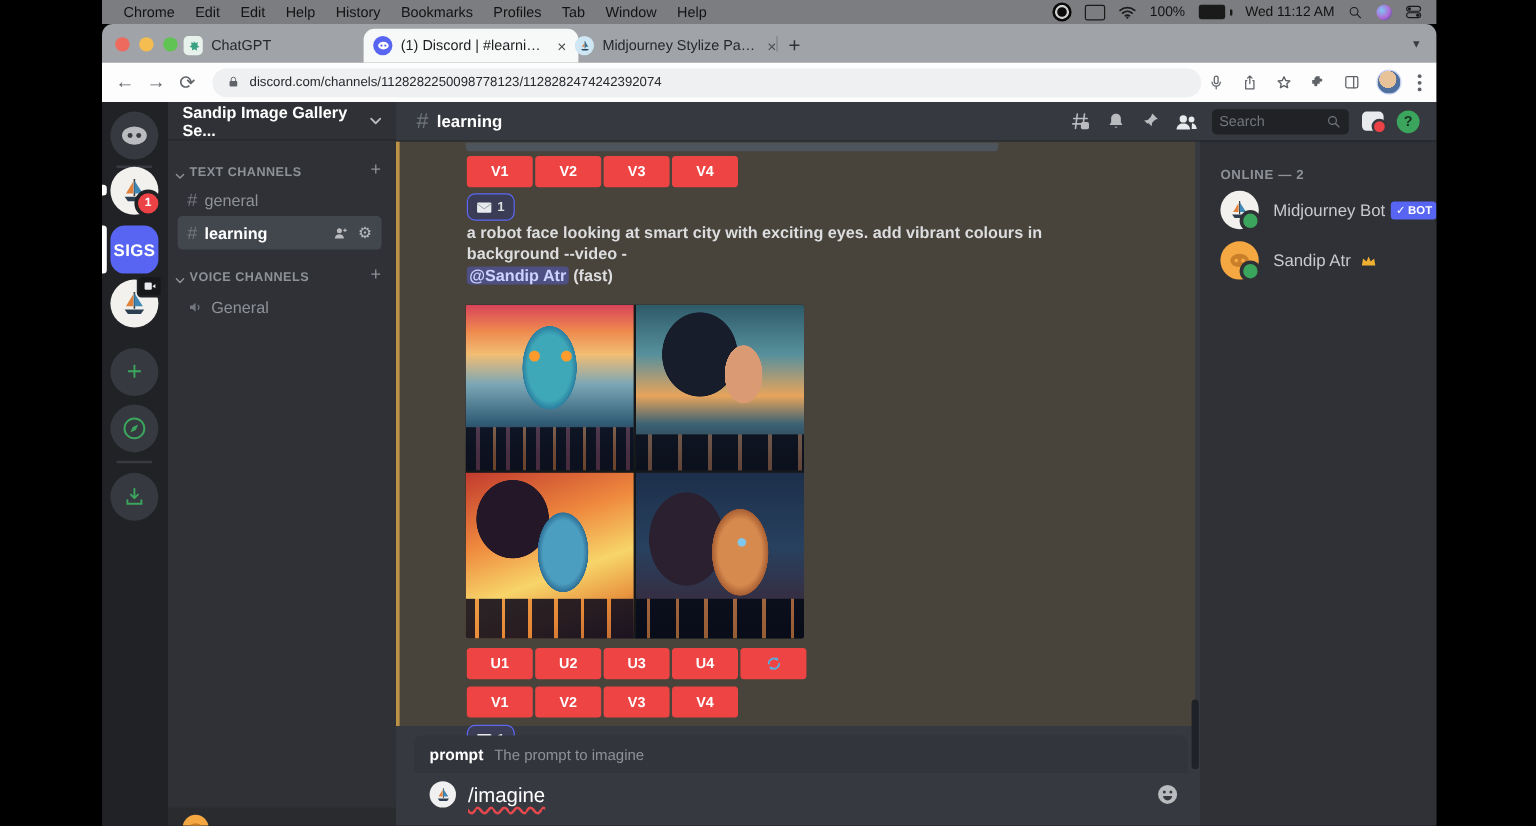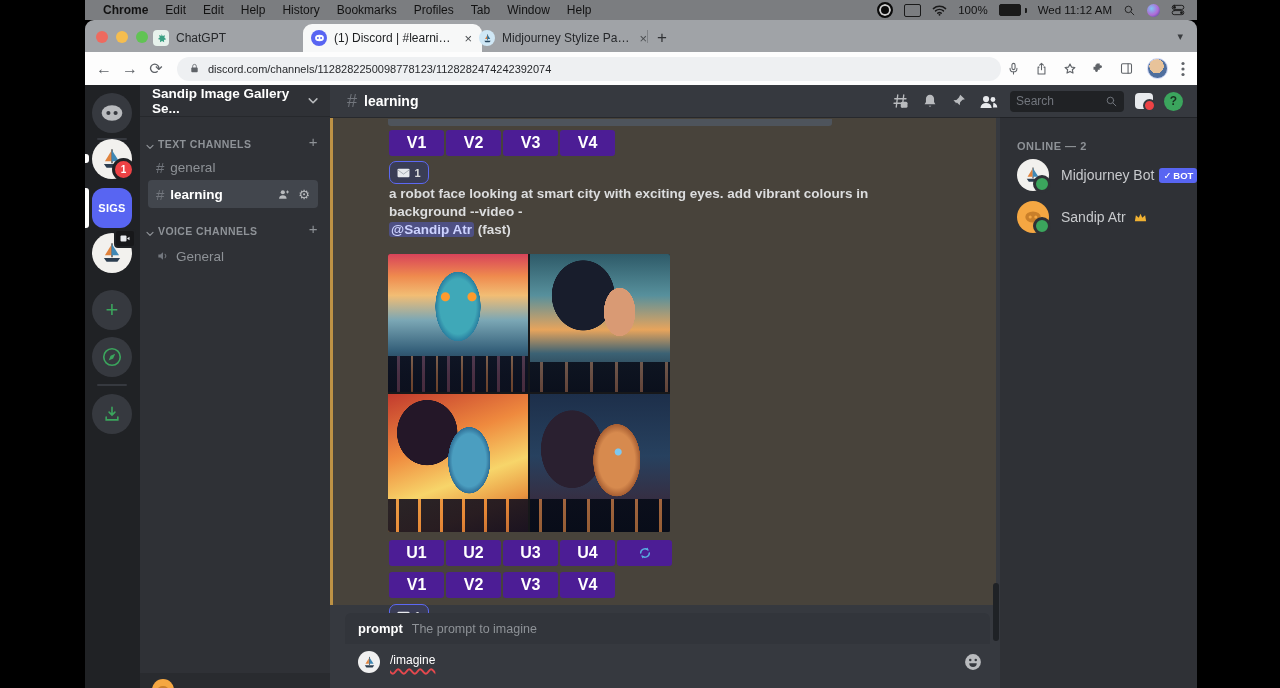--- a/index.html
+++ b/index.html
@@ -4,21 +4,21 @@
 <style>
   html,body{margin:0;padding:0;background:#000;width:1280px;height:688px;overflow:hidden;
     font-family:"Liberation Sans","DejaVu Sans",sans-serif;-webkit-font-smoothing:antialiased;}
   .screen{position:absolute;left:0;top:0;width:1280px;height:688px;background:#000;}
   .abs{position:absolute;}
 
   
   .menubar{left:85px;top:0;width:1112px;height:20px;background:#7b7d80;color:#121212;
     display:flex;align-items:center;font-size:12px;}
   .menubar .menus{display:flex;gap:17px;padding-left:18px;align-items:center;}
-  .menubar .appname{font-weight:bold;}
+  .menubar .appname{font-weight:normal;}
   .menubar .stats{margin-left:auto;display:flex;gap:11px;align-items:center;padding-right:12px;font-size:11.5px;}
   .rec-dot{width:12px;height:12px;border-radius:50%;background:#0a0a0a;border:2px solid #0a0a0a;box-shadow:inset 0 0 0 2px #cfcfcf;}
   .disp-ic{width:15px;height:11px;border:1.5px solid #1a1a1a;border-radius:2px;}
   .batt{display:flex;align-items:center;gap:3px;}
   .batt-body{width:20px;height:10px;border:1.5px solid #1a1a1a;border-radius:2px;position:relative;background:#1a1a1a;}
   .batt-tip{width:2px;height:5px;background:#1a1a1a;border-radius:0 1px 1px 0;margin-left:1px;}
   .siri{width:13px;height:13px;border-radius:50%;background:radial-gradient(circle at 35% 35%,#7ec4f2,#b06ad6 55%,#2b3f8f);}
 
   
   .tabstrip{left:85px;top:20px;width:1112px;height:32px;background:#a0a3a7;border-radius:9px 9px 0 0;}
@@ -78,53 +78,53 @@
     padding:0 6px;box-sizing:border-box;color:#72767d;font-size:12px;}
   .helpdot{width:19px;height:19px;border-radius:50%;background:#3ba55d;color:#17311f;font-weight:bold;
     font-size:12px;display:flex;align-items:center;justify-content:center;}
   .inboxic{position:relative;width:18px;height:16px;background:#e8eaed;border-radius:4px;}
   .inboxic:after{content:"";position:absolute;right:-3px;bottom:-3px;width:9px;height:9px;border-radius:50%;background:#ed4245;border:2px solid #36393f;}
 
   .chat{position:absolute;left:245px;top:32px;width:670px;height:571px;background:#36393f;}
   .hl{position:absolute;left:0;top:1px;width:666px;height:487px;background:#48433b;border-left:3px solid #bd9245;box-sizing:border-box;}
   .sliver{position:absolute;left:58px;top:2px;width:444px;height:7px;background:#4e545c;border-radius:0 0 3px 3px;}
   .btnrow{position:absolute;left:59px;display:flex;gap:2px;}
-  .mjbtn{width:55px;height:26px;background:#4c1d95;border-radius:3px;color:#fff;font-size:16px;font-weight:bold;
+  .mjbtn{width:55px;height:26px;background:#ef4444;border-radius:3px;color:#fff;font-size:12px;font-weight:bold;
     display:flex;align-items:center;justify-content:center;}
   .reaction{position:absolute;left:59px;width:38px;height:21px;border:1px solid #5c68f3;background:#3a3d55;
     border-radius:7px;display:flex;align-items:center;justify-content:center;gap:4px;color:#dcddde;font-size:11px;font-weight:bold;}
   .msgtext{position:absolute;left:59px;width:560px;color:#dcddde;font-size:13.5px;font-weight:bold;line-height:18px;}
   .mention{background:rgba(88,101,242,.4);color:#cdd3ff;border-radius:3px;padding:0 2px;font-weight:bold;}
   .grid{position:absolute;left:58px;top:137px;width:282px;height:278px;display:grid;
     grid-template-columns:140px 140px;grid-template-rows:138px 138px;gap:2px;background:#17181a;border-radius:2px;overflow:hidden;}
   .q{width:140px;height:138px;}
   .scrollthumb{position:absolute;left:663px;top:466px;width:6px;height:58px;background:#1f2226;border-radius:3px;}
 
   .popup{position:absolute;left:15px;top:496px;width:645px;height:31px;background:#32353b;border-radius:6px 6px 0 0;
     display:flex;align-items:center;border-bottom:1px solid #2a2c30;}
   .popup .pname{color:#fff;font-weight:bold;font-size:13px;margin-left:13px;}
   .popup .pdesc{color:#8e9297;font-size:12.5px;margin-left:9px;}
 
   .composer{position:absolute;left:0;top:527px;width:670px;height:44px;background:#36393f;}
   .cmd-av{position:absolute;left:28px;top:7px;width:22px;height:22px;border-radius:50%;background:#f0f0f0;
     display:flex;align-items:center;justify-content:center;}
-  .cmd{position:absolute;left:60px;top:9px;color:#fff;font-size:12px;font-weight:500;
+  .cmd{position:absolute;left:60px;top:9px;color:#fff;font-size:17px;font-weight:500;
     text-decoration:underline;text-decoration-style:wavy;text-decoration-color:#e5484d;text-decoration-thickness:1.5px;text-underline-offset:4px;}
 
   .members{position:absolute;left:915px;top:32px;width:197px;height:571px;background:#2f3136;}
   .grouplabel{position:absolute;left:17px;top:23px;color:#8e9297;font-size:11px;font-weight:bold;letter-spacing:.5px;}
   .mrow{position:absolute;left:9px;width:180px;height:40px;border-radius:4px;display:flex;align-items:center;}
   .mav{position:relative;width:32px;height:32px;border-radius:50%;margin-left:8px;flex:0 0 auto;
     display:flex;align-items:center;justify-content:center;}
   .status{position:absolute;right:-2px;bottom:-2px;width:12px;height:12px;border-radius:50%;background:#3ba55d;border:3px solid #2f3136;}
   .mname{margin-left:12px;color:#c8cacd;font-size:14px;font-weight:500;white-space:nowrap;}
   .botbadge{margin-left:5px;background:#5865f2;color:#fff;font-size:9.5px;font-weight:bold;border-radius:3px;
     padding:2px 4px;display:flex;align-items:center;gap:2px;}
 
-  .sigs{border-radius:12px;background:#5865f2;color:#fff;font-weight:bold;font-size:11px;letter-spacing:.3px;}
+  .sigs{border-radius:12px;background:#5865f2;color:#fff;font-weight:bold;font-size:14px;letter-spacing:.3px;}
   .circle-grey{background:#36393f;}
   .circle-white{background:#f2f1ee;}
   .greenplus{color:#3ba55d;font-size:22px;font-weight:300;}
   svg{display:block;}
   .ic{stroke:#b9bbbe;fill:none;stroke-width:1.8;stroke-linecap:round;stroke-linejoin:round;}
   .ic-dark{stroke:#1a1a1a;fill:none;stroke-width:1.6;stroke-linecap:round;}
   .ic-grey{stroke:#5f6368;fill:none;stroke-width:1.7;stroke-linecap:round;stroke-linejoin:round;}
 </style>
 </head>
 <body>

